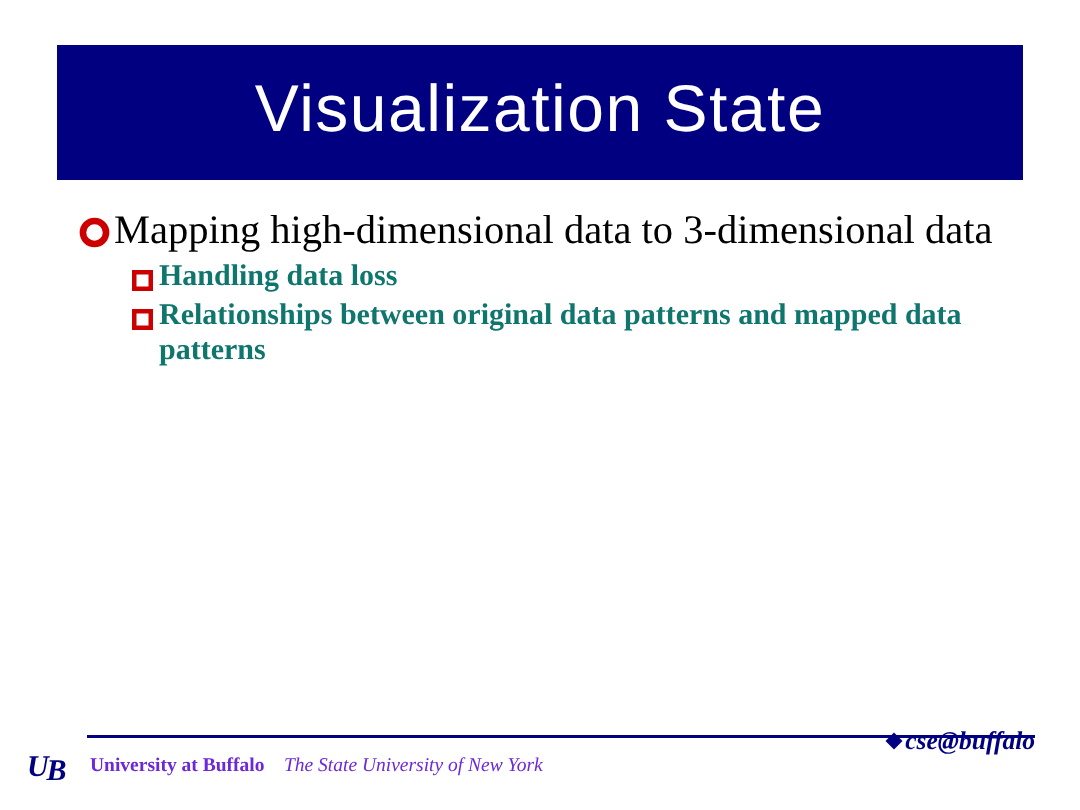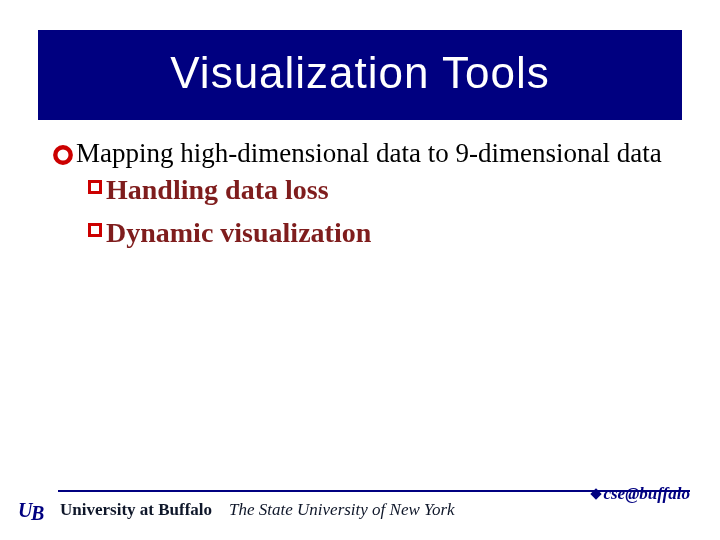--- a/index.html
+++ b/index.html
@@ -56,23 +56,23 @@
   }
   .l2 .bullet {
     flex: 0 0 auto;
     width: 18px;
     height: 18px;
     margin-top: 5px;
     margin-right: 2px;
   }
   .l2 .text {
     flex: 1 1 auto;
-    font-size: 28px;
+    font-size: 20px;
     font-weight: bold;
-    color: #7f1d1d;
+    color: #0f766e;
     line-height: 1.18;
   }
   .footer {
     position: absolute;
     left: 0;
     right: 0;
     bottom: 18px;
     padding: 0 30px 0 18px;
   }
   .footer-line {
@@ -85,22 +85,22 @@
     display: flex;
     align-items: center;
   }
   .ub-logo {
     width: 34px;
     height: 24px;
     margin-right: 8px;
     position: relative;
   }
   .footer-text {
-    font-size: 17px;
-    color: #0f172a;
+    font-size: 13px;
+    color: #6d28d9;
   }
   .footer-text .bold { font-weight: bold; font-family: "Times New Roman", serif; }
   .footer-text .ital { font-style: italic; font-family: "Times New Roman", serif; }
   .cse-tag {
     position: absolute;
     right: 30px;
     bottom: 36px;
     font-family: "Comic Sans MS", cursive;
     font-style: italic;
     font-size: 17px;
@@ -113,49 +113,49 @@
     background: #000080;
     transform: rotate(45deg);
     margin: 0 3px 2px 0;
     vertical-align: middle;
   }
 </style>
 </head>
 <body>
 
 <div class="title-bar">
-  <h1>Visualization Tools</h1>
+  <h1>Visualization State</h1>
 </div>
 
 <div class="content">
 
   <div class="l1">
     <svg class="bullet" viewBox="0 0 20 20">
       <circle cx="10" cy="10" r="7" fill="none" stroke="#cc0000" stroke-width="4"></circle>
     </svg>
-    <div class="text">Mapping high-dimensional data to 9-dimensional data</div>
+    <div class="text">Mapping high-dimensional data to 3-dimensional data</div>
   </div>
   <div class="l2-group">
     <div class="l2">
       <svg class="bullet" viewBox="0 0 18 18">
         <rect x="2" y="2" width="14" height="14" fill="#cc0000"></rect>
         <rect x="5" y="5" width="8" height="8" fill="#ffffff"></rect>
       </svg>
       <div class="text">Handling data loss</div>
     </div>
-  </div>
-
-  <div class="l2-group">
     <div class="l2">
       <svg class="bullet" viewBox="0 0 18 18">
         <rect x="2" y="2" width="14" height="14" fill="#cc0000"></rect>
         <rect x="5" y="5" width="8" height="8" fill="#ffffff"></rect>
       </svg>
-      <div class="text">Dynamic visualization</div>
+      <div class="text">Relationships between original data patterns and mapped data patterns</div>
     </div>
+  </div>
+
+  <div class="l2-group">
   </div>
 
 </div>
 
 <div class="cse-tag">
   <span class="cse-dot"></span><span>cse@buffalo</span>
 </div>
 
 <div class="footer">
   <div class="footer-line"></div>

